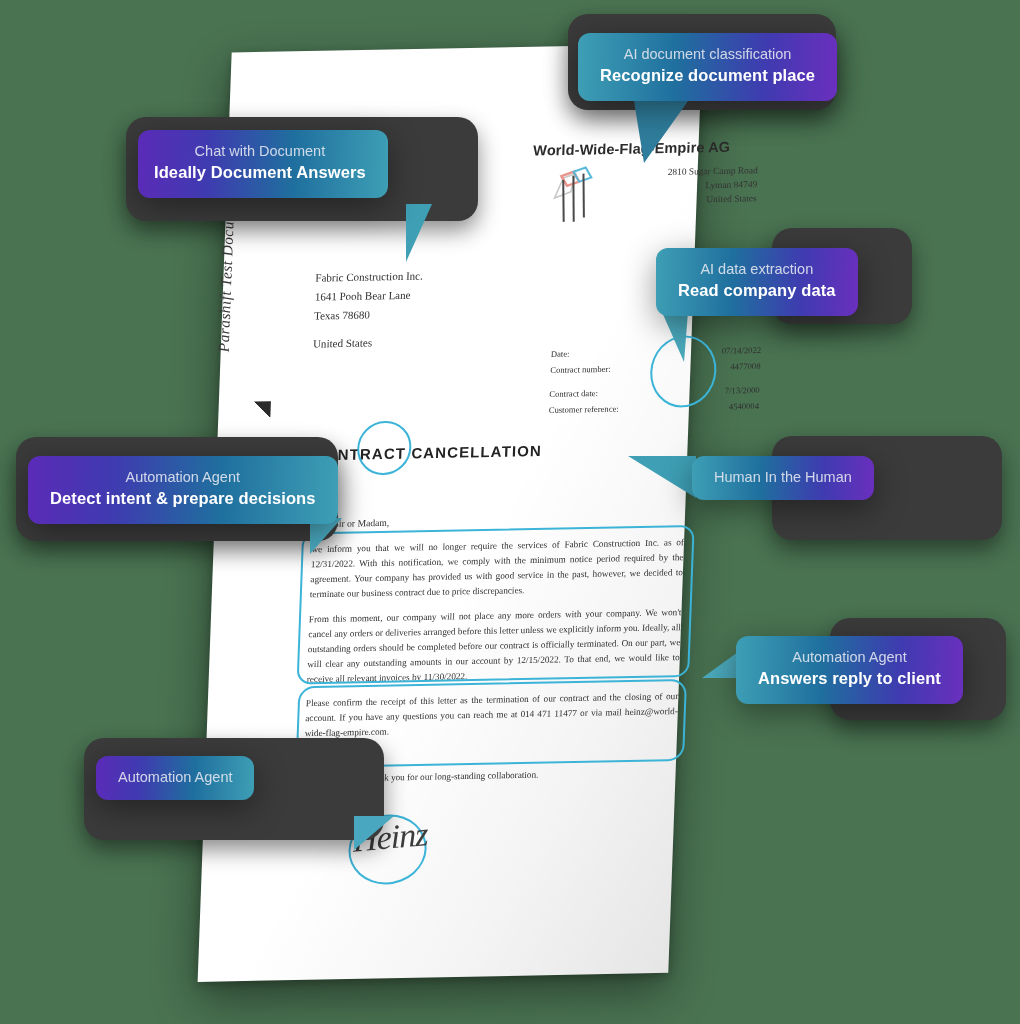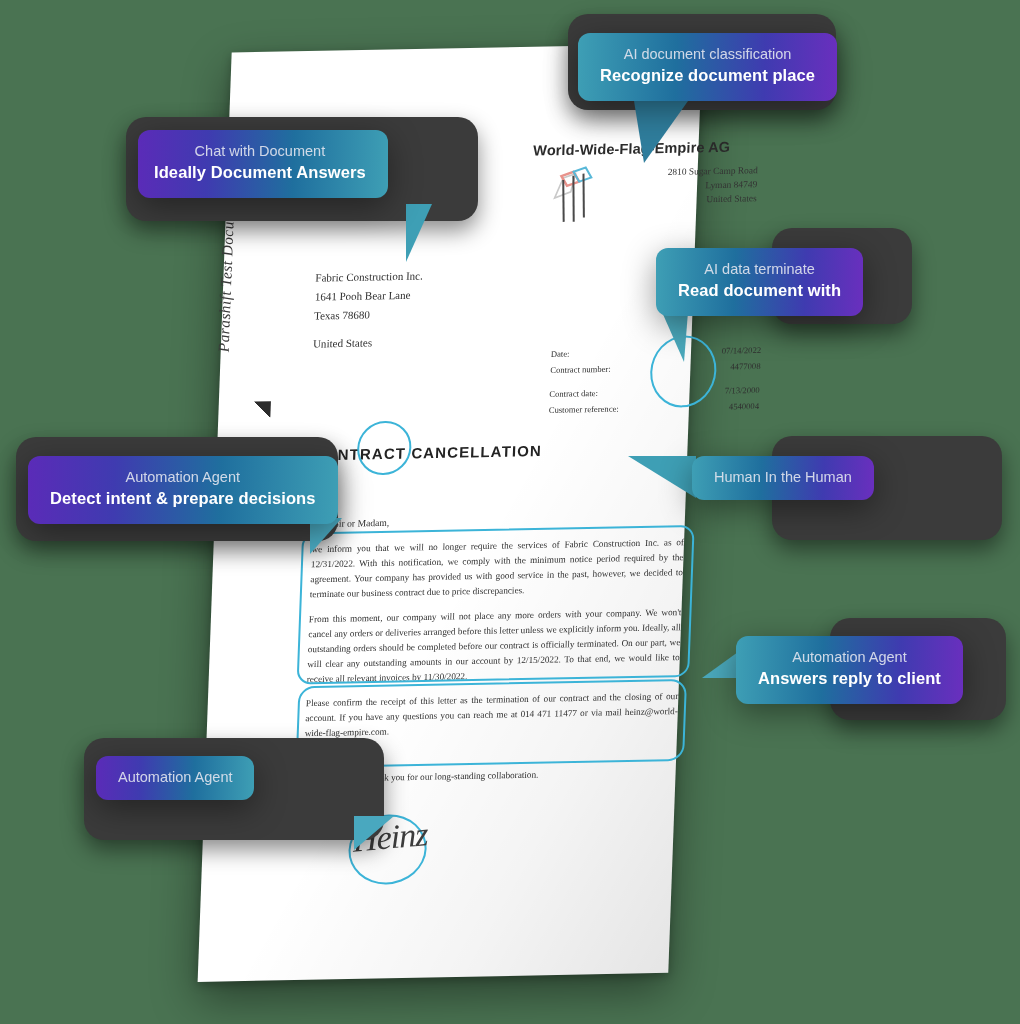--- a/index.html
+++ b/index.html
@@ -269,22 +269,22 @@
   <div class="plate" id="p-chat"></div>
   <div class="tail" id="t-chat"></div>
   <div class="callout g-pt" id="c-chat">
     <div class="sub">Chat with Document</div>
     <div class="main">Ideally Document Answers</div>
   </div>
 
   <div class="plate" id="p-extract"></div>
   <div class="tail" id="t-extract"></div>
   <div class="callout g-tp" id="c-extract">
-    <div class="sub">AI data terminate</div>
-    <div class="main">Read document with</div>
+    <div class="sub">AI data extraction</div>
+    <div class="main">Read company data</div>
   </div>
 
   <div class="plate" id="p-intent"></div>
   <div class="tail" id="t-intent"></div>
   <div class="callout g-pt" id="c-intent">
     <div class="sub">Automation Agent</div>
     <div class="main">Detect intent &amp; prepare decisions</div>
   </div>
 
   <div class="plate" id="p-loop"></div>

